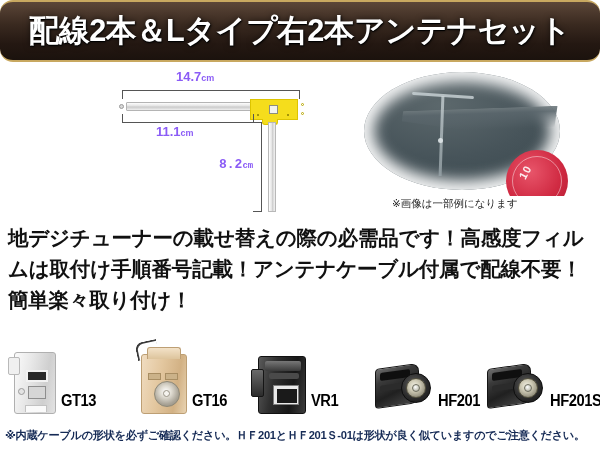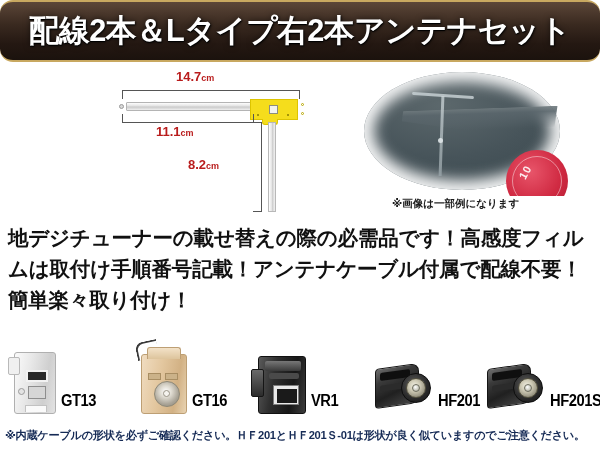--- a/index.html
+++ b/index.html
@@ -50,21 +50,21 @@
     position: absolute;
     left: 0; top: 62px;
     width: 340px;
     height: 150px;
   }
 
   .dim-label {
     position: absolute;
     font-size: 13px;
     font-weight: bold;
-    color: #b91c1c;
+    color: #8b5cf6;
     white-space: nowrap;
     text-align: right;
   }
   .dim-label .unit { font-size: 9px; }
 
   
   .bracket {
     position: absolute;
     border-color: #555;
     border-style: solid;
@@ -215,21 +215,21 @@
     color: rgba(255,255,255,.9);
     font-size: 11px;
     font-weight: bold;
     transform: rotate(-62deg);
     letter-spacing: 1px;
   }
   .photo-caption {
     position: absolute;
     left: 392px; top: 197px;
     font-size: 10.5px;
-    font-weight: bold;
+    font-weight: normal;
     color: #1c1c1c;
     white-space: nowrap;
   }
 
   
   .desc {
     position: absolute;
     left: 8px; top: 222px;
     width: 586px;
     font-size: 20.5px;
@@ -494,21 +494,21 @@
   <div class="pad-hole" style="left:301px; top:50px;"></div>
 
   <div class="bracket bracket-bottom" style="left:122px; top:52px; width:130px;"></div>
   <div class="dim-label" style="left:156px; top:62px;">
     <span>11.1</span><span class="unit">cm</span>
   </div>
 
   <div class="ant-vert" style="left:268px; top:60px; width:8px; height:90px;"></div>
 
   <div class="bracket bracket-right" style="left:253px; top:60px; height:88px;"></div>
-  <div class="dim-label" style="left:188px; top:95px;">
+  <div class="dim-label" style="left:219px; top:95px;font-family:Liberation Mono, monospace;">
     <span>8.2</span><span class="unit">cm</span>
   </div>
 </div>
 
 <div class="photo">
   <div class="glass-oval"></div>
   <div class="glass-edge"></div>
   <div class="film-horiz"></div>
   <div class="film-vert"></div>
   <div class="film-node"></div>

